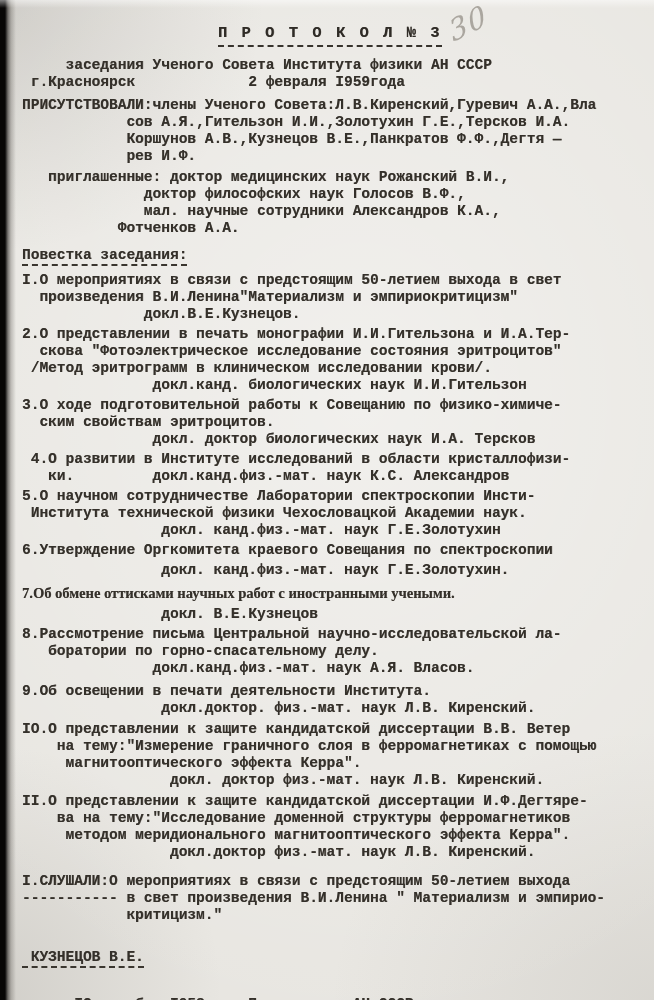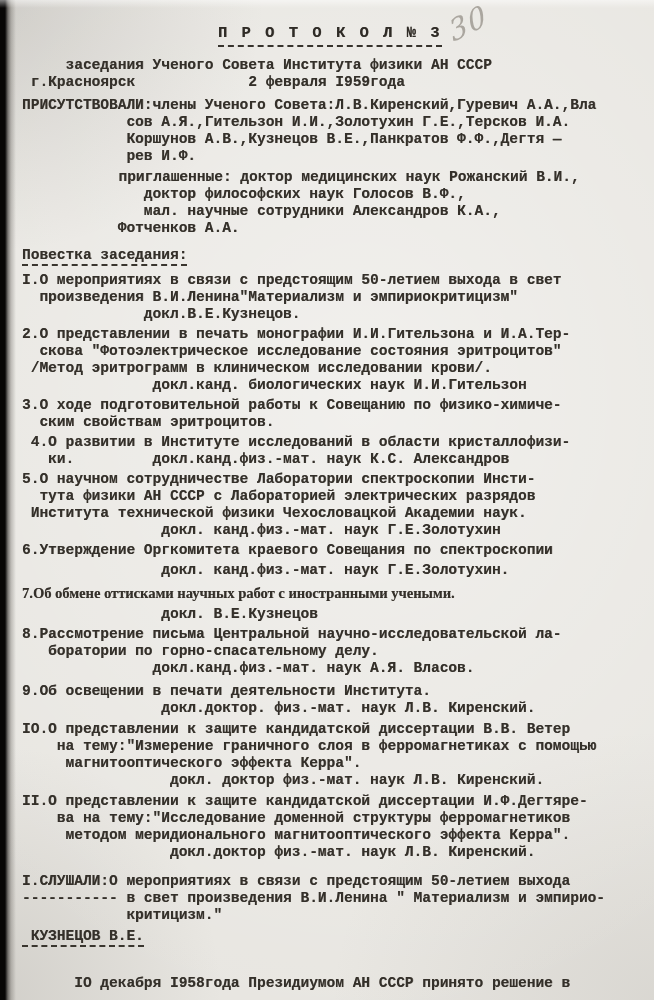--- a/index.html
+++ b/index.html
@@ -60,38 +60,38 @@
     <div class="title-row">
       <span class="title-text">П Р О Т О К О Л  № 3</span>
     </div>
     <div>
         <div class="ln">     заседания Ученого Совета Института физики АН СССР</div>
         <div class="ln"> г.Красноярск             2 февраля I959года</div>
         <div class="ln" style="margin-top: 6px;">ПРИСУТСТВОВАЛИ:члены Ученого Совета:Л.В.Киренский,Гуревич А.А.,Вла</div>
         <div class="ln">            сов А.Я.,Гительзон И.И.,Золотухин Г.Е.,Терсков И.А.</div>
         <div class="ln">            Коршунов А.В.,Кузнецов В.Е.,Панкратов Ф.Ф.,Дегтя —</div>
         <div class="ln">            рев И.Ф.</div>
-        <div class="ln" style="margin-top: 4px; text-align: center;">   приглашенные: доктор медицинских наук Рожанский В.И.,</div>
+        <div class="ln" style="margin-top: 4px;">   приглашенные: доктор медицинских наук Рожанский В.И.,</div>
         <div class="ln">              доктор философских наук Голосов В.Ф.,</div>
         <div class="ln">              мал. научные сотрудники Александров К.А.,</div>
         <div class="ln">           Фотченков А.А.</div>
         <div class="ln" style="margin-top: 10px;"><span class="us">Повестка заседания:</span></div>
         <div class="ln" style="margin-top: 8px;">I.О мероприятиях в связи с предстоящим 50-летием выхода в свет</div>
         <div class="ln">  произведения В.И.Ленина"Материализм и эмпириокритицизм"</div>
         <div class="ln">              докл.В.Е.Кузнецов.</div>
         <div class="ln" style="margin-top: 3px;">2.О представлении в печать монографии И.И.Гительзона и И.А.Тер-</div>
         <div class="ln">  скова "Фотоэлектрическое исследование состояния эритроцитов"</div>
         <div class="ln"> /Метод эритрограмм в клиническом исследовании крови/.</div>
         <div class="ln">               докл.канд. биологических наук И.И.Гительзон</div>
         <div class="ln" style="margin-top: 3px;">3.О ходе подготовительной работы к Совещанию по физико-химиче-</div>
         <div class="ln">  ским свойствам эритроцитов.</div>
+        <div class="ln">               докл. доктор биологических наук И.А. Терсков</div>
         <div class="ln" style="margin-top: 3px;"> 4.О развитии в Институте исследований в области кристаллофизи-</div>
         <div class="ln">   ки.         докл.канд.физ.-мат. наук К.С. Александров</div>
         <div class="ln" style="margin-top: 3px;">5.О научном сотрудничестве Лаборатории спектроскопии Инсти-</div>
-        <div class="ln">  тута физики АН СССР с Лабораторией электрических разрядов</div>
         <div class="ln"> Института технической физики Чехословацкой Академии наук.</div>
         <div class="ln">                докл. канд.физ.-мат. наук Г.Е.Золотухин</div>
         <div class="ln" style="margin-top: 3px;">6.Утверждение Оргкомитета краевого Совещания по спектроскопии</div>
         <div class="ln" style="margin-top: 3px;">                докл. канд.физ.-мат. наук Г.Е.Золотухин.</div>
         <div class="ln" style="margin-top: 6px; font-family: Liberation Serif, serif;">7.Об обмене оттисками научных работ с иностранными учеными.</div>
         <div class="ln" style="margin-top: 4px;">                докл. В.Е.Кузнецов</div>
         <div class="ln" style="margin-top: 3px;">8.Рассмотрение письма Центральной научно-исследовательской ла-</div>
         <div class="ln">   боратории по горно-спасательному делу.</div>
         <div class="ln">               докл.канд.физ.-мат. наук А.Я. Власов.</div>
         <div class="ln" style="margin-top: 6px;">9.Об освещении в печати деятельности Института.</div>
@@ -100,17 +100,17 @@
         <div class="ln">    на тему:"Измерение граничного слоя в ферромагнетиках с помощью</div>
         <div class="ln">     магнитооптического эффекта Керра".</div>
         <div class="ln">                 докл. доктор физ.-мат. наук Л.В. Киренский.</div>
         <div class="ln" style="margin-top: 4px;">II.О представлении к защите кандидатской диссертации И.Ф.Дегтяре-</div>
         <div class="ln">    ва на тему:"Исследование доменной структуры ферромагнетиков</div>
         <div class="ln">     методом меридионального магнитооптического эффекта Керра".</div>
         <div class="ln">                 докл.доктор физ.-мат. наук Л.В. Киренский.</div>
         <div class="ln" style="margin-top: 12px;">I.СЛУШАЛИ:О мероприятиях в связи с предстоящим 50-летием выхода</div>
         <div class="ln">----------- в свет произведения В.И.Ленина " Материализм и эмпирио-</div>
         <div class="ln">            критицизм."</div>
-        <div class="ln" style="margin-top: 4px;"><span class="us"> КУЗНЕЦОВ В.Е.</span></div>
+        <div class="ln" style="margin-top: 25px;"><span class="us"> КУЗНЕЦОВ В.Е.</span></div>
         <div class="ln" style="margin-top: 30px;">      IО декабря I958года Президиумом АН СССР принято решение в</div>
       </div>
   </div>
 </div>
 
 </body></html>

